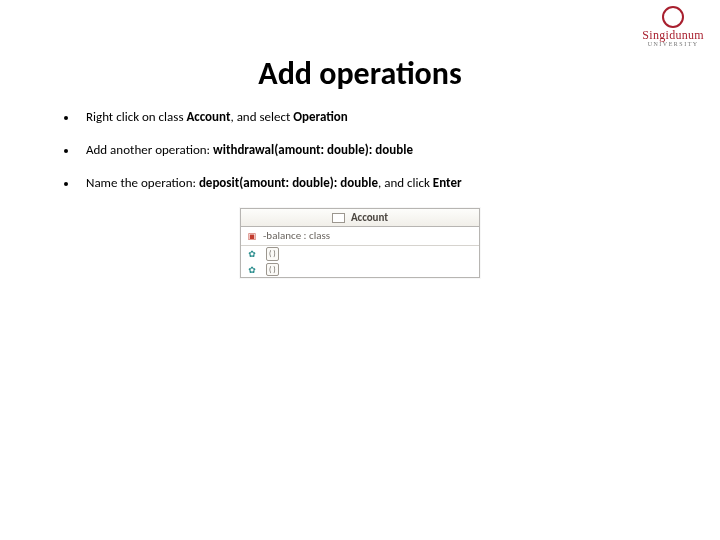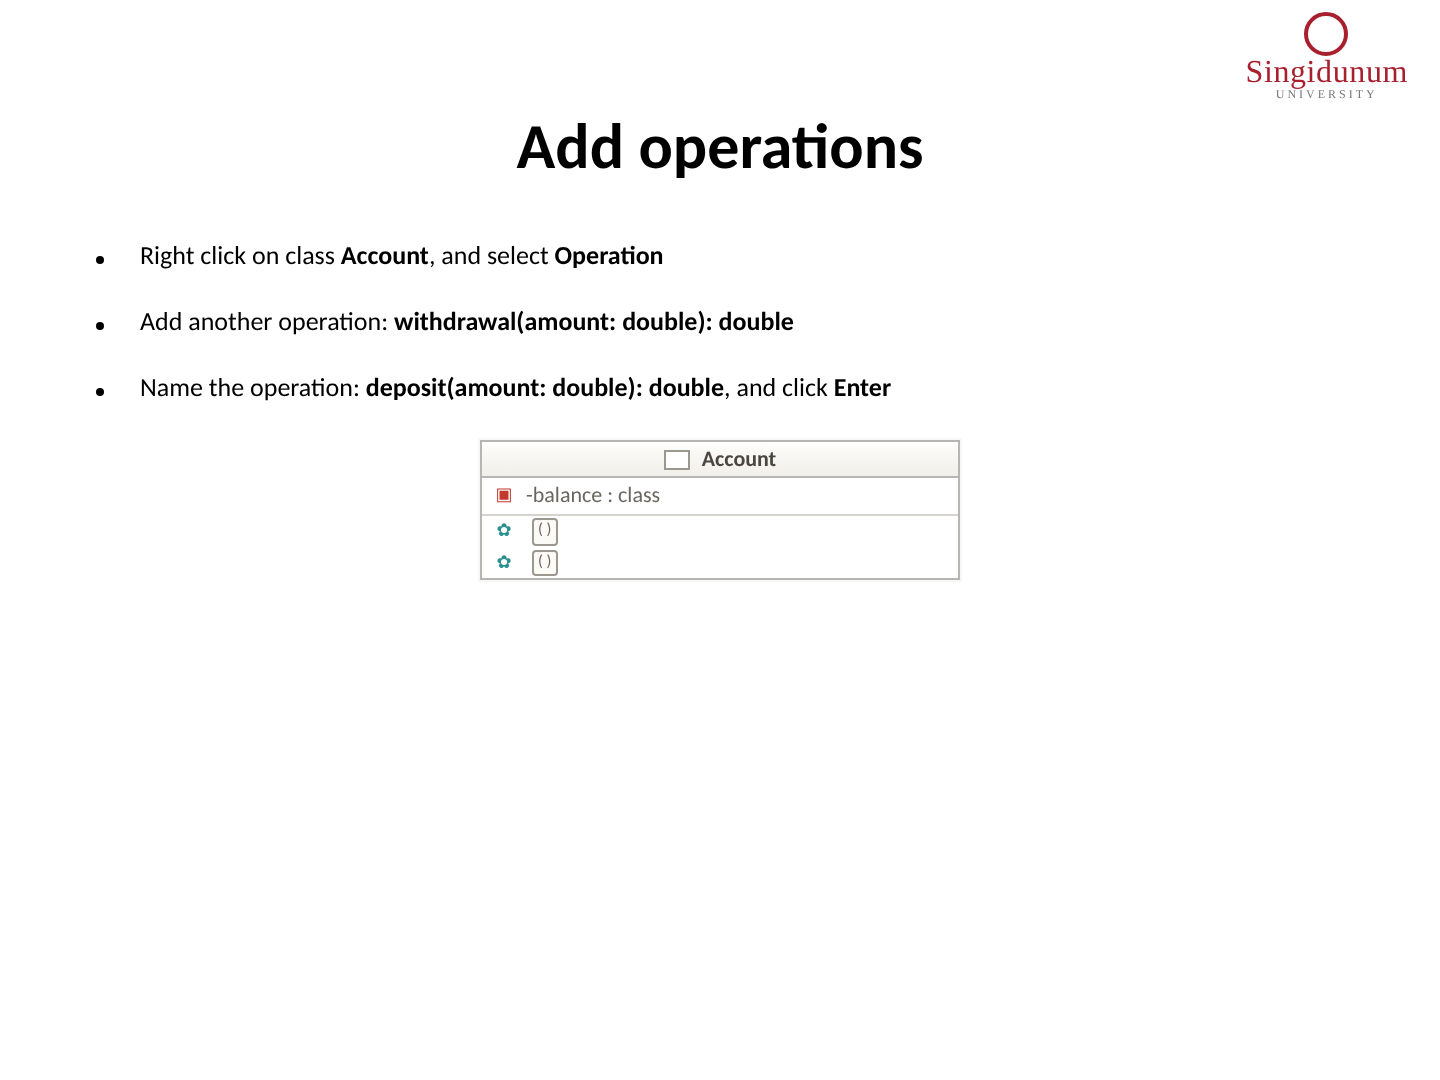--- a/index.html
+++ b/index.html
@@ -20,42 +20,43 @@
   }
   .logo .ring {
     width: 22px; height: 22px;
     border: 2px solid #a81f2e;
     border-radius: 50%;
     margin: 0 auto 1px auto;
     position: relative;
   }
   .logo .main {
     font-family: Georgia, "Times New Roman", serif;
-    font-size: 16px;
+    font-size: 12px;
     color: #a81f2e;
     letter-spacing: 0.3px;
     line-height: 1;
   }
   .logo .sub {
     font-family: Georgia, serif;
     font-size: 6px;
     color: #777;
     letter-spacing: 1.5px;
     text-transform: uppercase;
   }
   h1.title {
     text-align: center;
     font-size: 32px;
     font-weight: 700;
     margin-top: 54px;
-    margin-bottom: 28px;
+    margin-bottom: 16px;
   }
   ul.bullets {
     list-style: none;
     padding: 0 68px 0 48px;
+    margin-left: 16px;
   }
   ul.bullets li {
     display: flex;
     align-items: flex-start;
     margin-bottom: 18px;
     font-size: 13px;
   }
   ul.bullets li .dot {
     width: 4px; height: 4px;
     background: #000;

